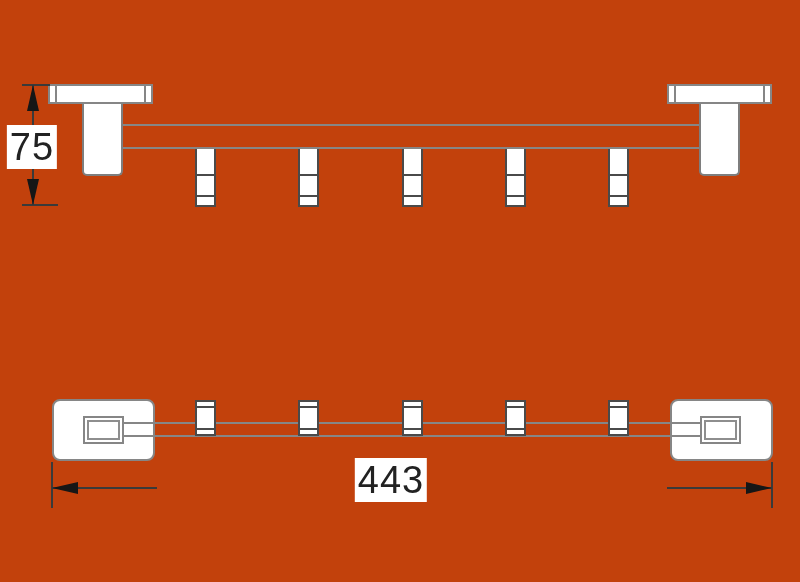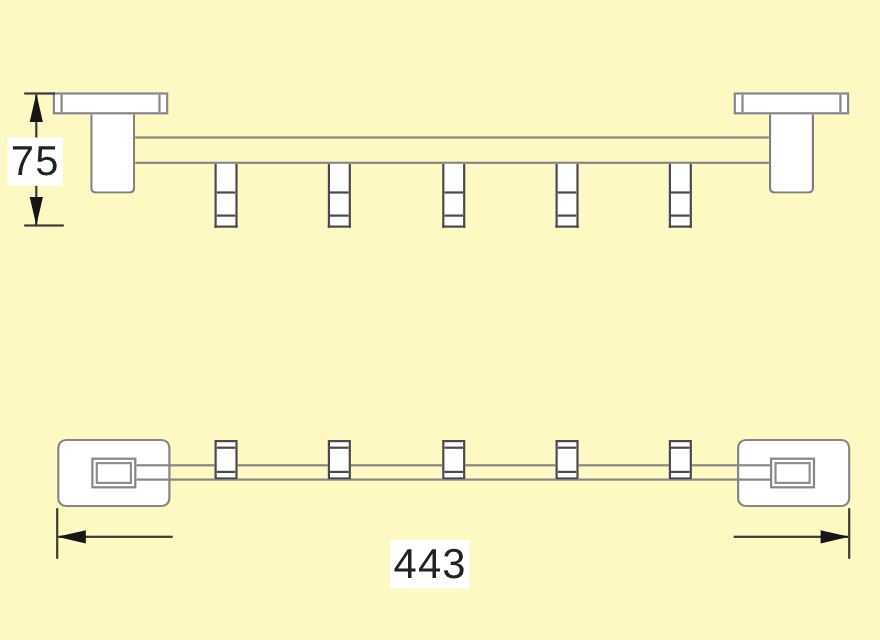--- a/index.html
+++ b/index.html
@@ -1,21 +1,21 @@
 <!DOCTYPE html>
 <html><head>
 <meta charset="utf-8">
 <style>
   * { box-sizing: border-box; margin: 0; padding: 0; }
   body { background: #ffffff; font-family: "Liberation Sans", sans-serif; }
   .canvas {
     position: relative;
     width: 800px;
     height: 582px;
-    background: #fef9c3;
+    background: #c2410c;
     overflow: hidden;
   }
   .abs { position: absolute; }
   .dline { background: #3a3a3a; }
 
   
   .plate-side {
     top: 84px; width: 105px; height: 20px;
     border: 2px solid #868686; background: #ffffff;
   }
@@ -144,17 +144,17 @@
     <div class="abs hook-plan" style="left:505px"></div>
     <div class="abs hook-plan" style="left:608px"></div>
 
     <div>
       <div class="abs dline" style="left:51px; top:462px; width:2px; height:46px"></div>
       <div class="abs dline" style="left:771px; top:462px; width:2px; height:46px"></div>
       <div class="abs dline" style="left:53px; top:487px; width:104px; height:2px"></div>
       <div class="abs dline" style="left:667px; top:487px; width:104px; height:2px"></div>
       <div class="abs arrow arrow-left" style="left:52px; top:482px"></div>
       <div class="abs arrow arrow-right" style="left:746px; top:482px"></div>
-      <div class="abs dim-label" style="left:391px; top:513px">443</div>
+      <div class="abs dim-label" style="left:391px; top:480px">443</div>
     </div>
   </div>
 
 </div>
 
 </body></html>

